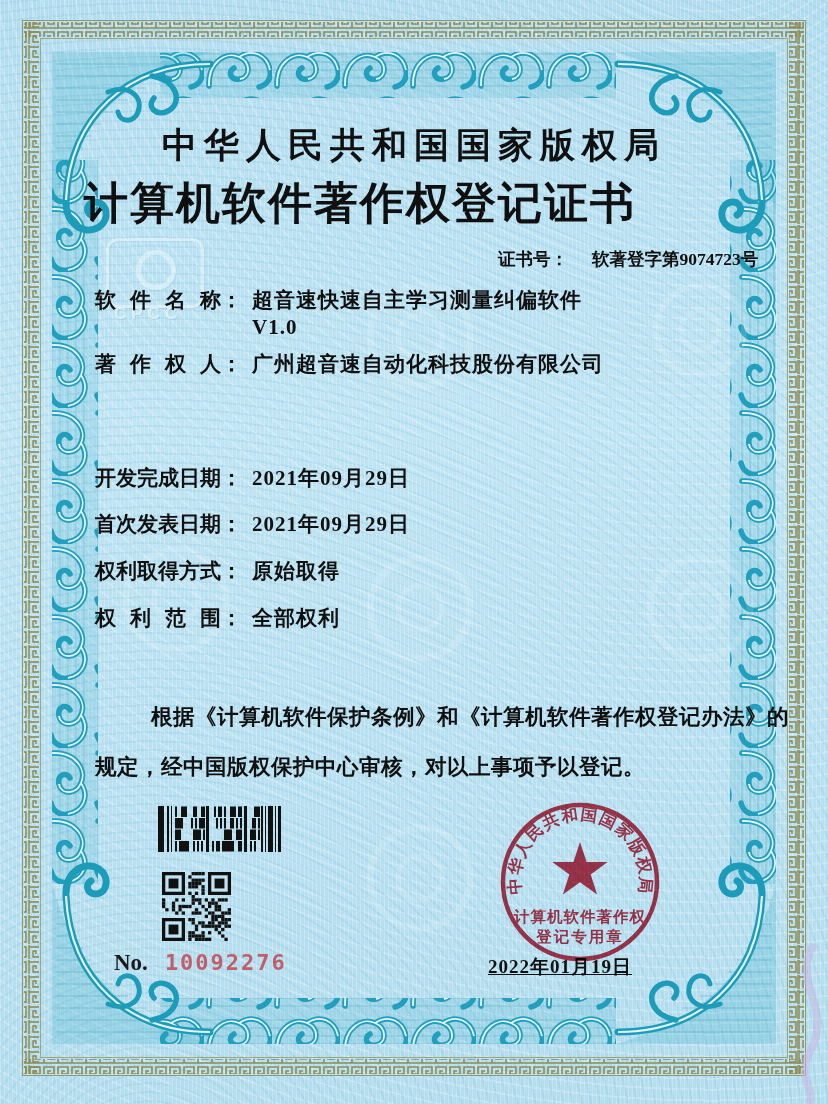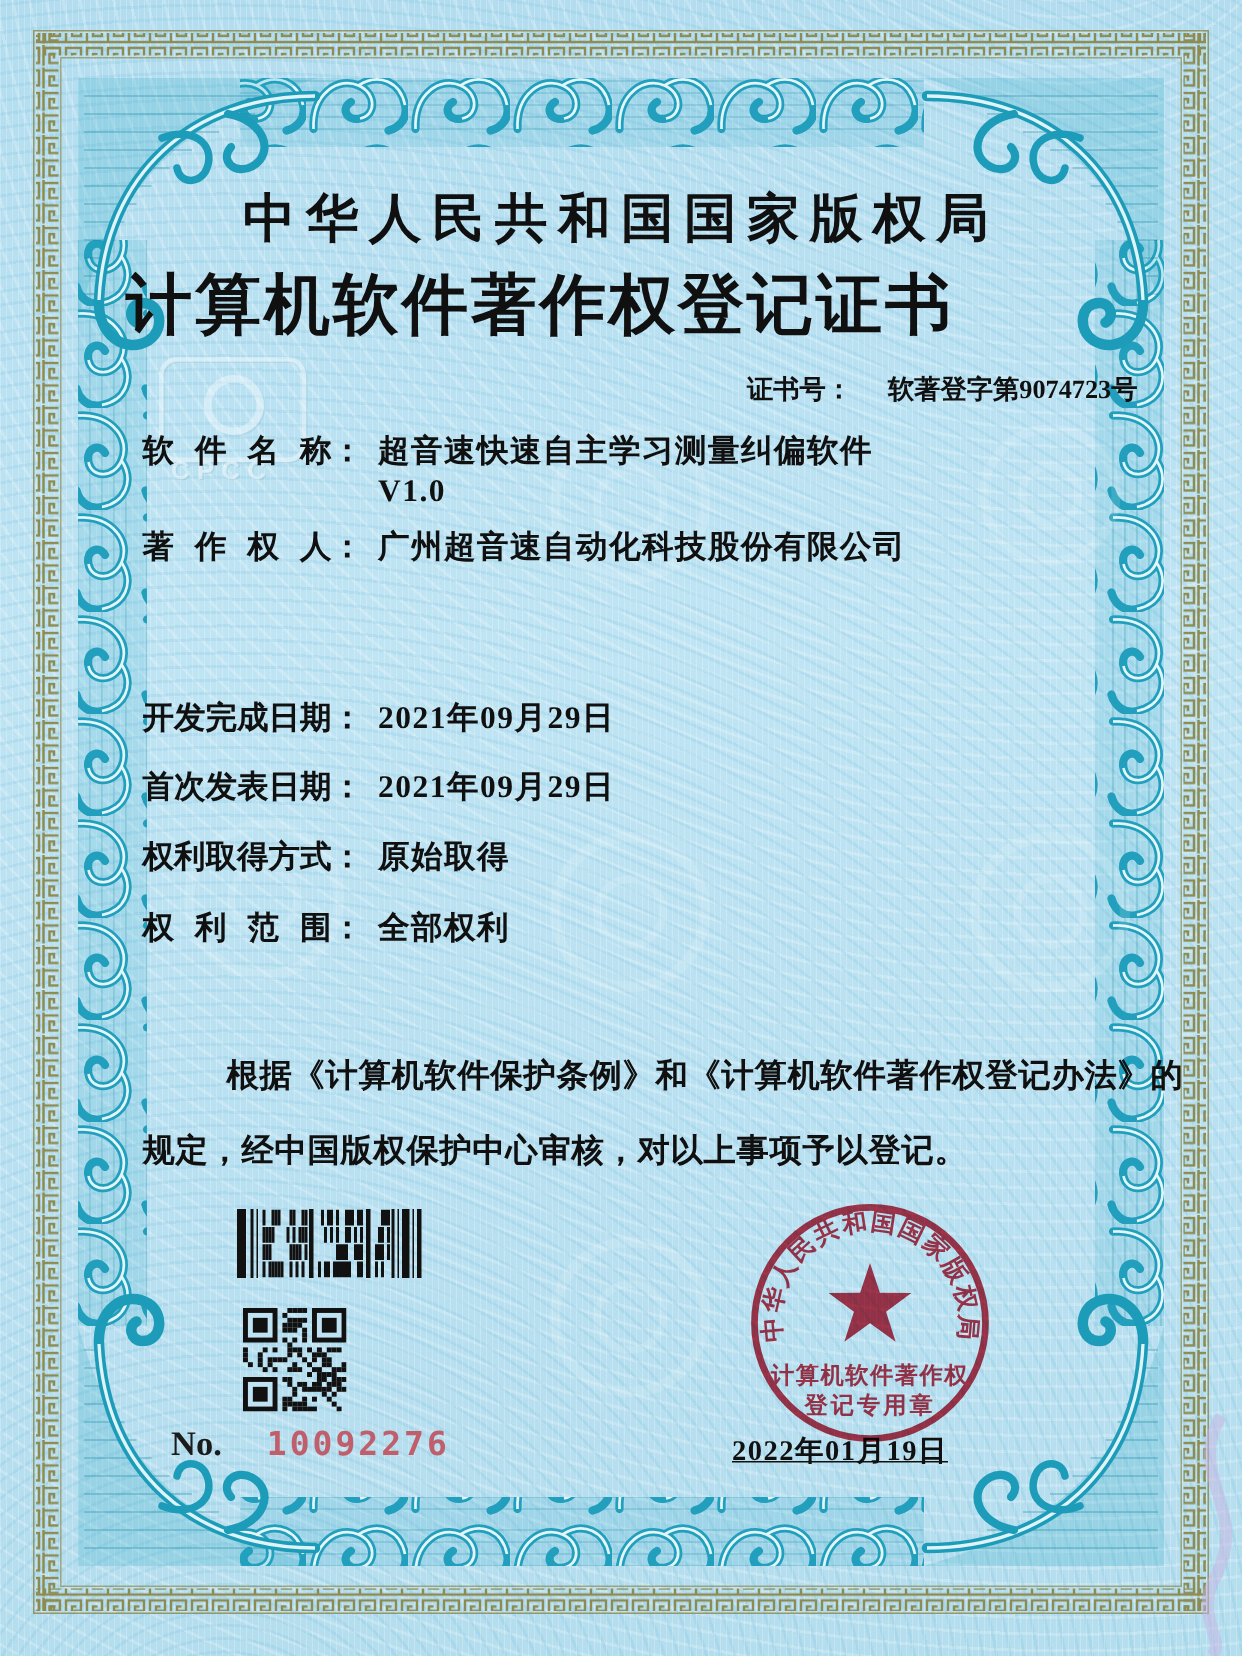--- a/index.html
+++ b/index.html
@@ -33,21 +33,21 @@
 
   .frow{left:95px;font-size:21px;font-weight:700;}
   .flabel{display:inline-block;width:126px;text-align:justify;text-align-last:justify;vertical-align:top;}
   .fcolon{display:inline-block;vertical-align:top;}
   .fvalue{display:inline-block;margin-left:10px;vertical-align:top;letter-spacing:1px;}
   .fvalue2{left:252px;font-size:21px;font-weight:700;letter-spacing:1px;}
 
   .stmt{left:95px;width:680px;font-size:21.5px;font-weight:600;letter-spacing:.5px;}
   .stmt.l1{text-indent:56px;}
 
-  .serial{left:114px;top:950px;display:flex;align-items:baseline;gap:30px;}
+  .serial{left:114px;top:950px;display:flex;align-items:baseline;gap:17px;}
   .serial-prefix{font-size:23px;font-weight:700;color:#1b1b1b;}
   .serial-number{font-family:"DejaVu Sans Mono","Liberation Mono",monospace;font-size:22px;
     color:#c05f6b;letter-spacing:2px;font-weight:600;}
 
   .date{left:488px;top:954px;font-size:19px;font-weight:700;letter-spacing:1px;text-decoration:underline;}
 
   .stamp{left:496px;top:798px;z-index:3;mix-blend-mode:multiply;opacity:.92;}
   .barcode{left:158px;top:806px;}
   .qr{left:162px;top:872px;}
 </style>

